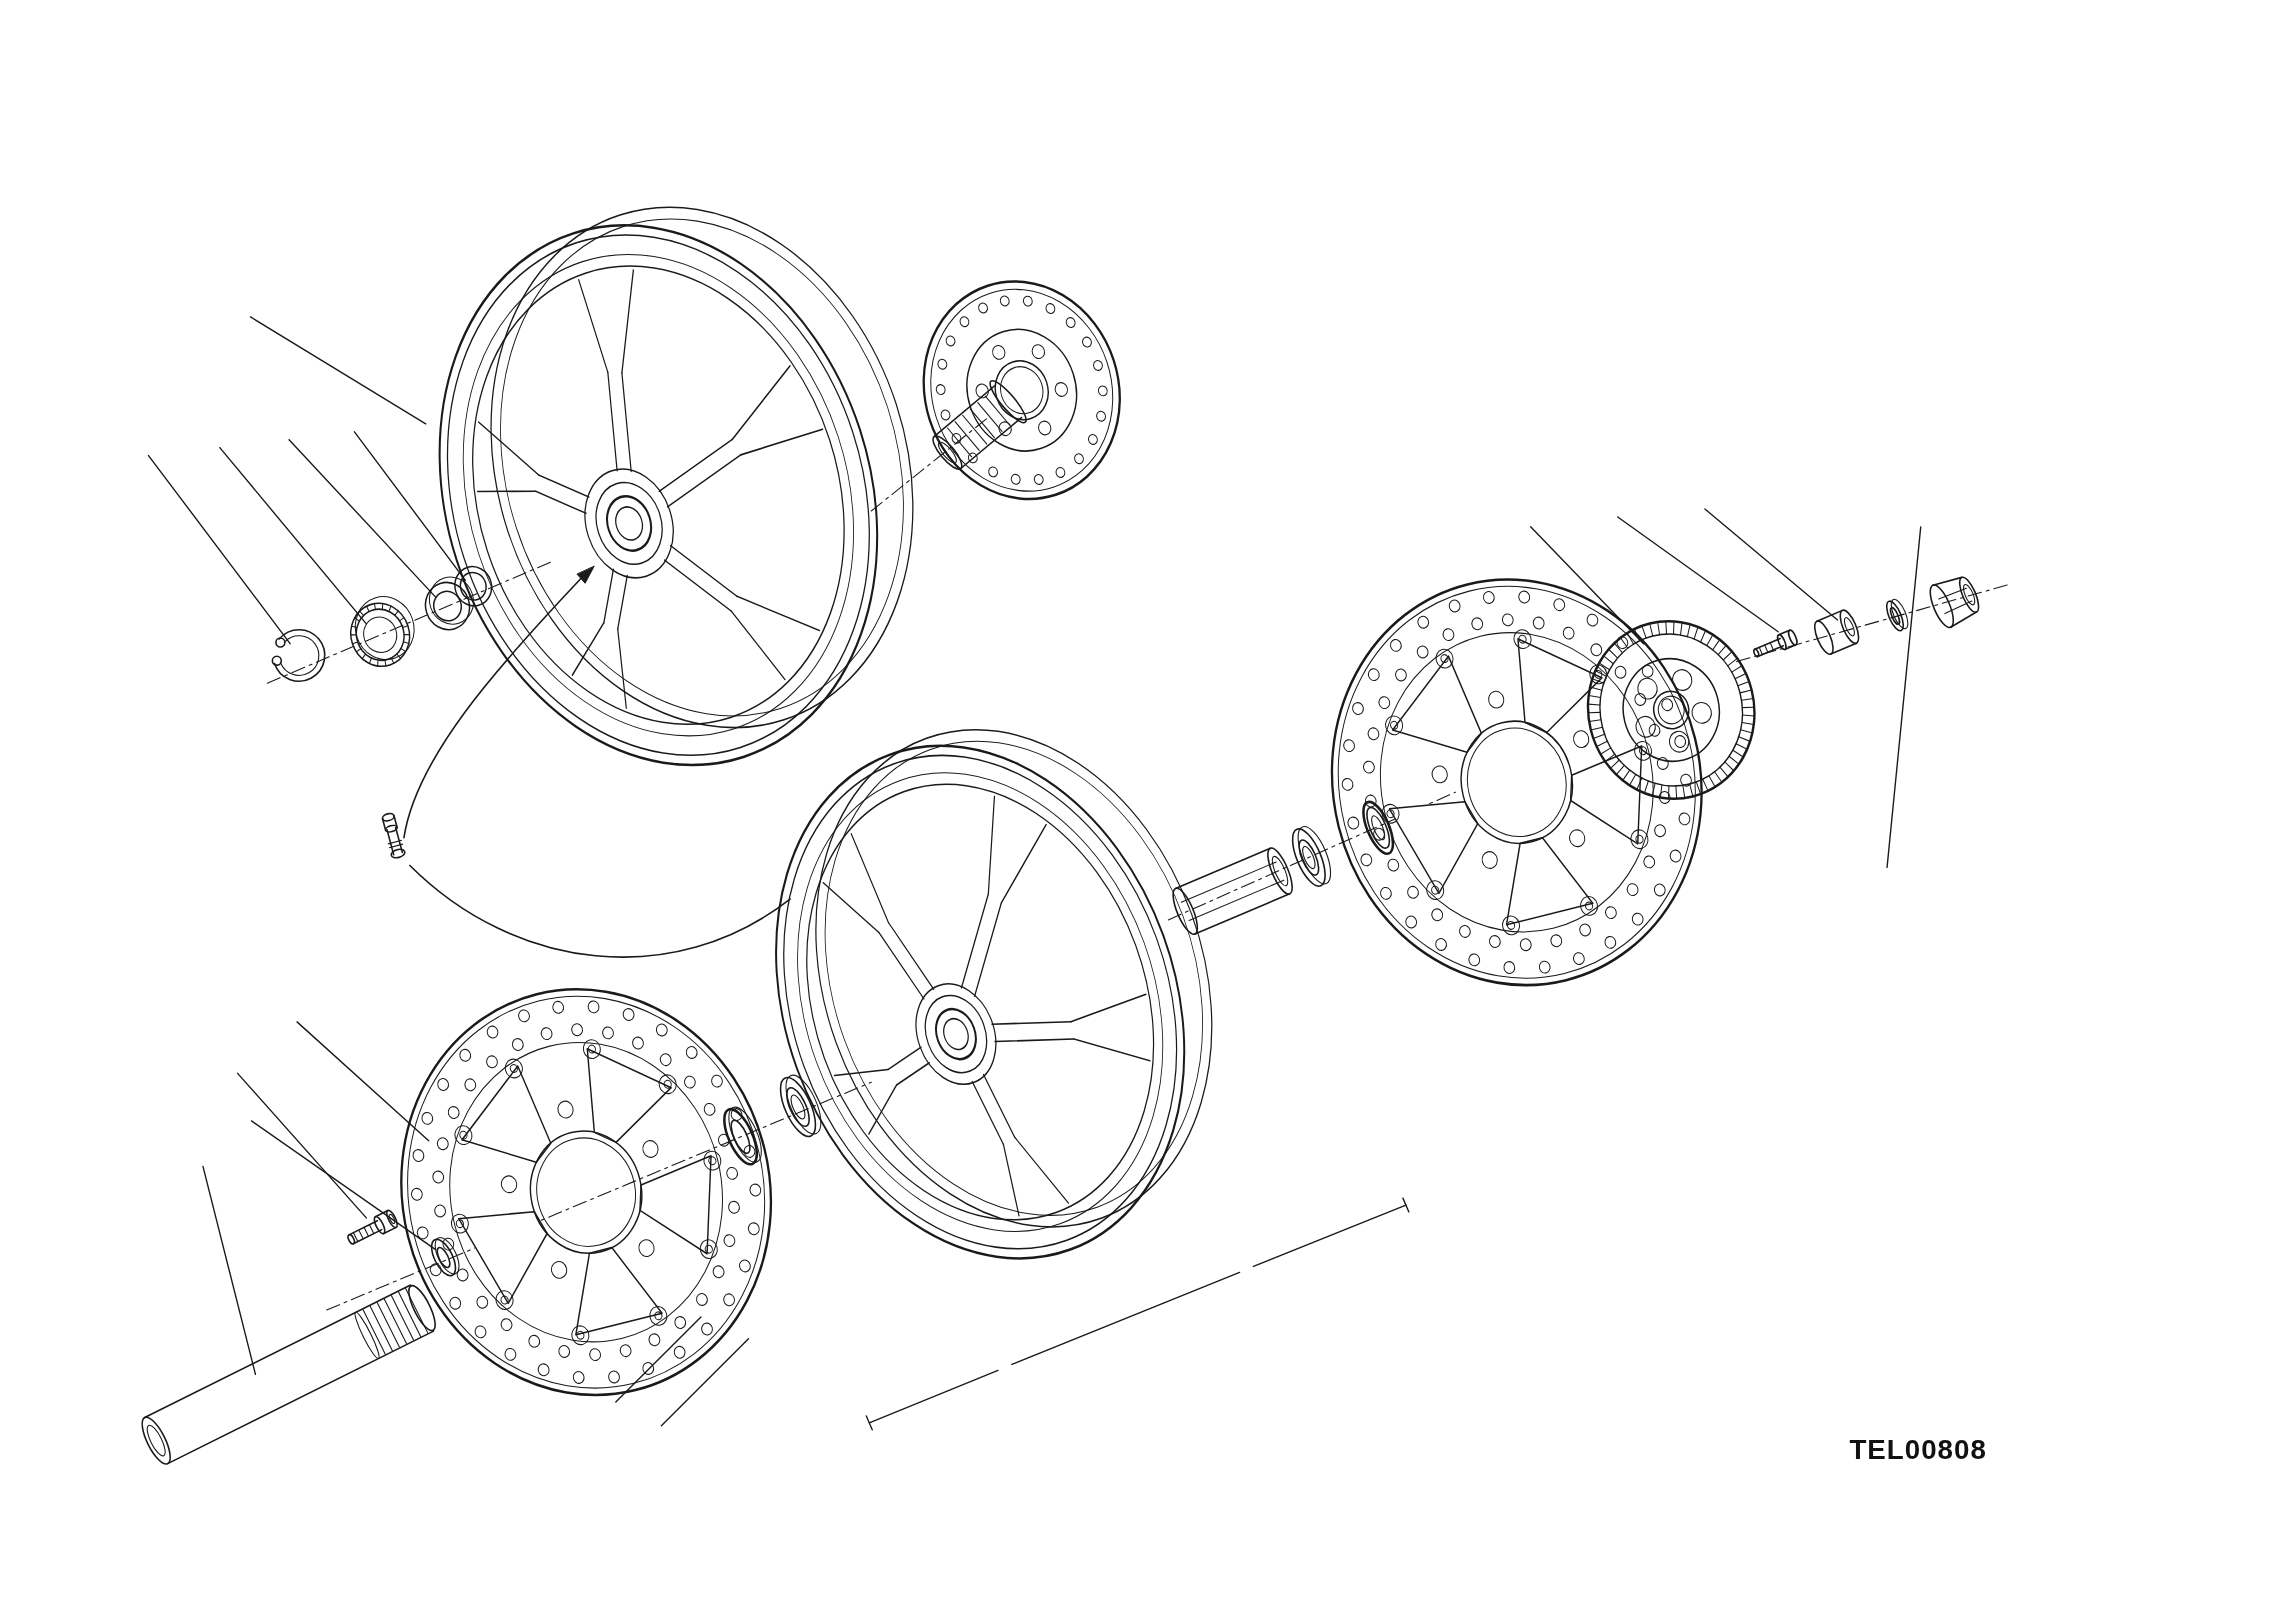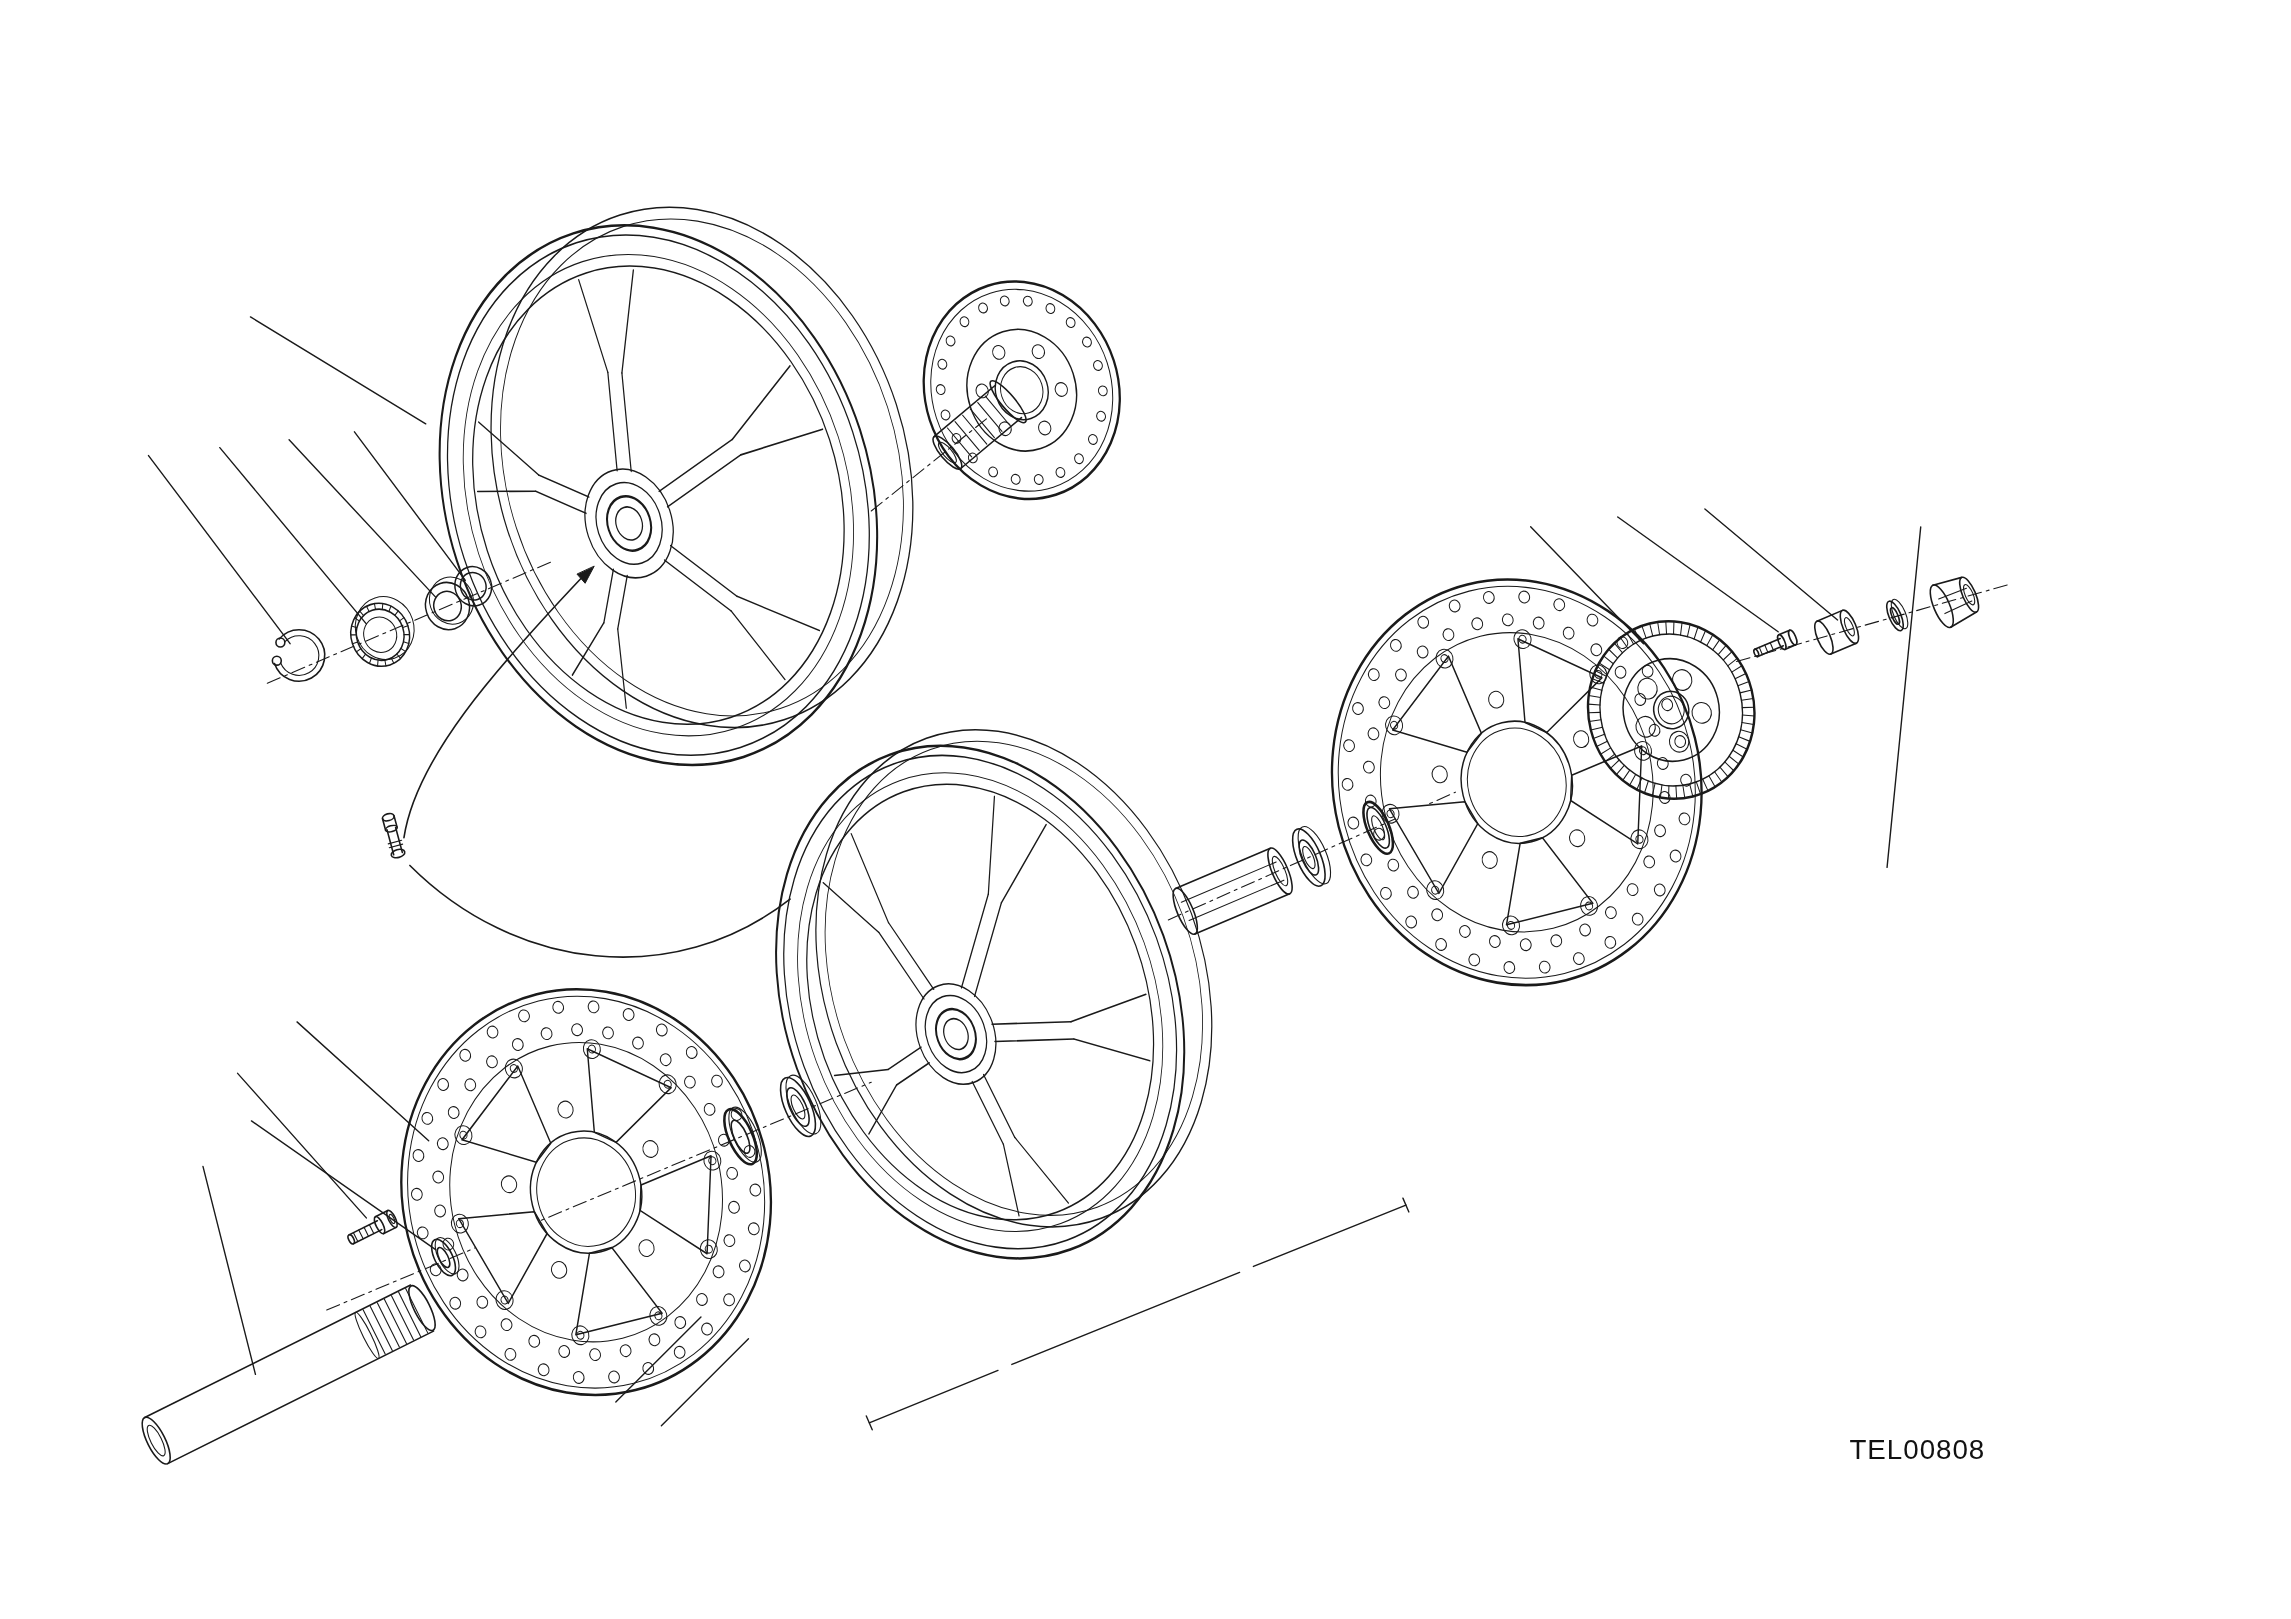--- a/index.html
+++ b/index.html
@@ -1,16 +1,16 @@
 <!DOCTYPE html>
 <html><head>
 <meta charset="utf-8">
 <style>
   html,body{margin:0;padding:0;background:#ffffff;}
-  .canvas{position:relative;width:2292px;height:1583px;background:#ffffff;overflow:hidden;}
+  .canvas{position:relative;width:2292px;height:1583px;background:#ffffff;overflow:hidden;font-weight:bold;}
   svg{display:block;}
   svg *{stroke:#1a1a1a;fill:none;stroke-width:1.6;stroke-linecap:round;stroke-linejoin:round;}
   svg .thick{stroke-width:2.6;}
   svg .thin{stroke-width:1.1;}
   svg .leader{stroke-width:1.4;}
   svg .axis{stroke-width:1.1;stroke-dasharray:14 5 3 5;}
   svg .arm{fill:#ffffff;stroke-width:1.6;}
   svg .arrow{fill:#1a1a1a;stroke:#1a1a1a;stroke-width:1;}
   svg text{font-family:"Liberation Sans", sans-serif;font-size:28px;fill:#111111;stroke:none;letter-spacing:1px;}
 </style>

